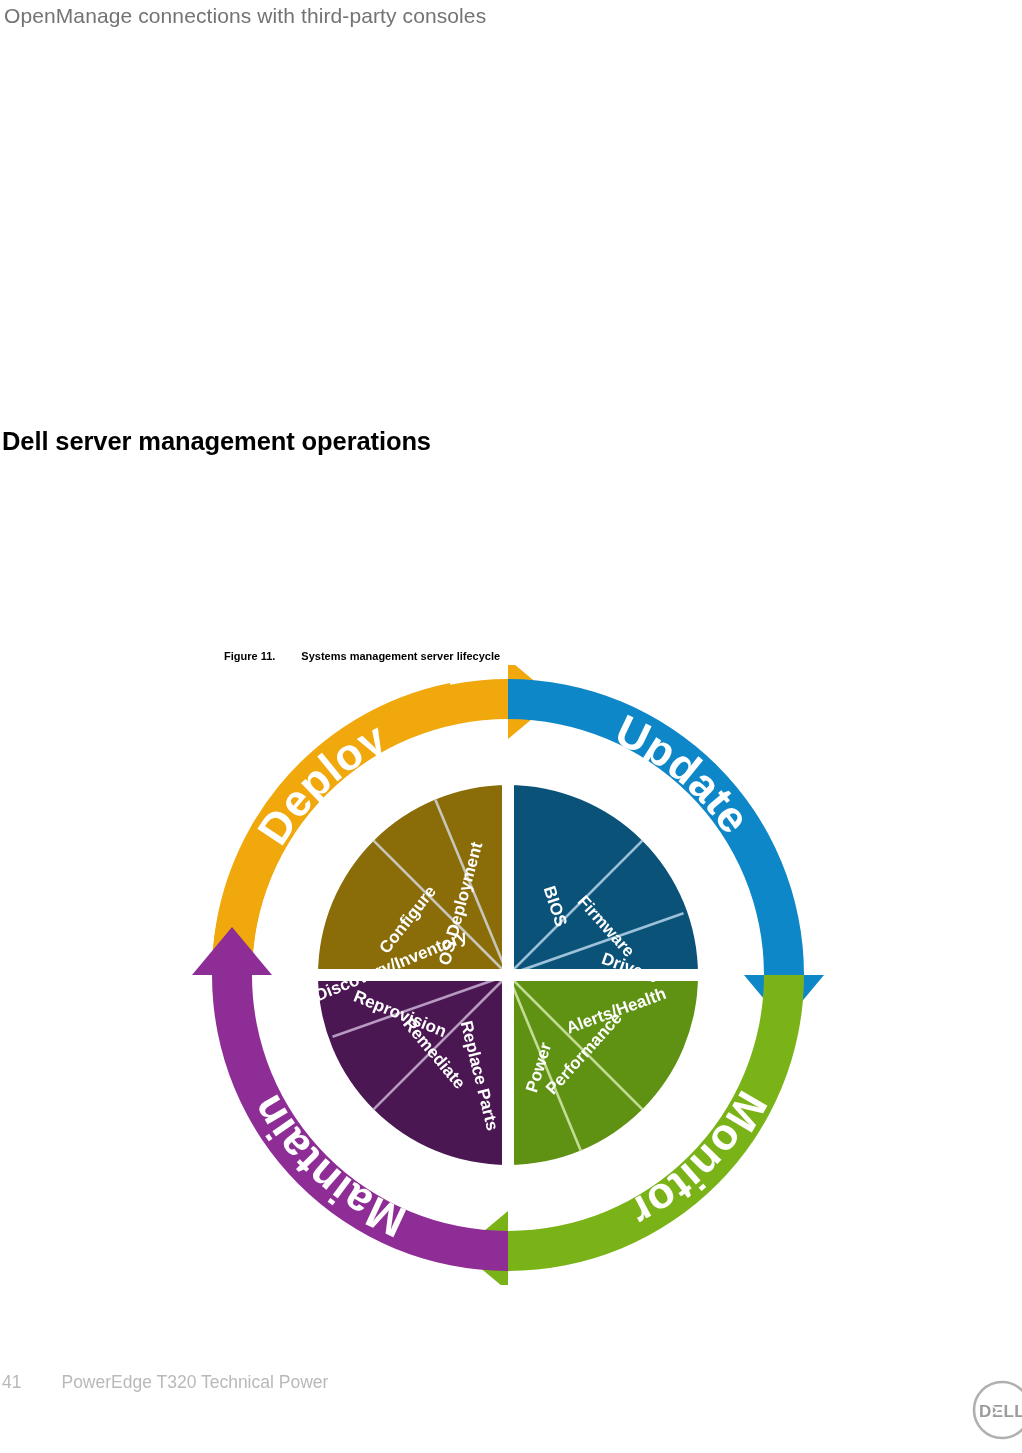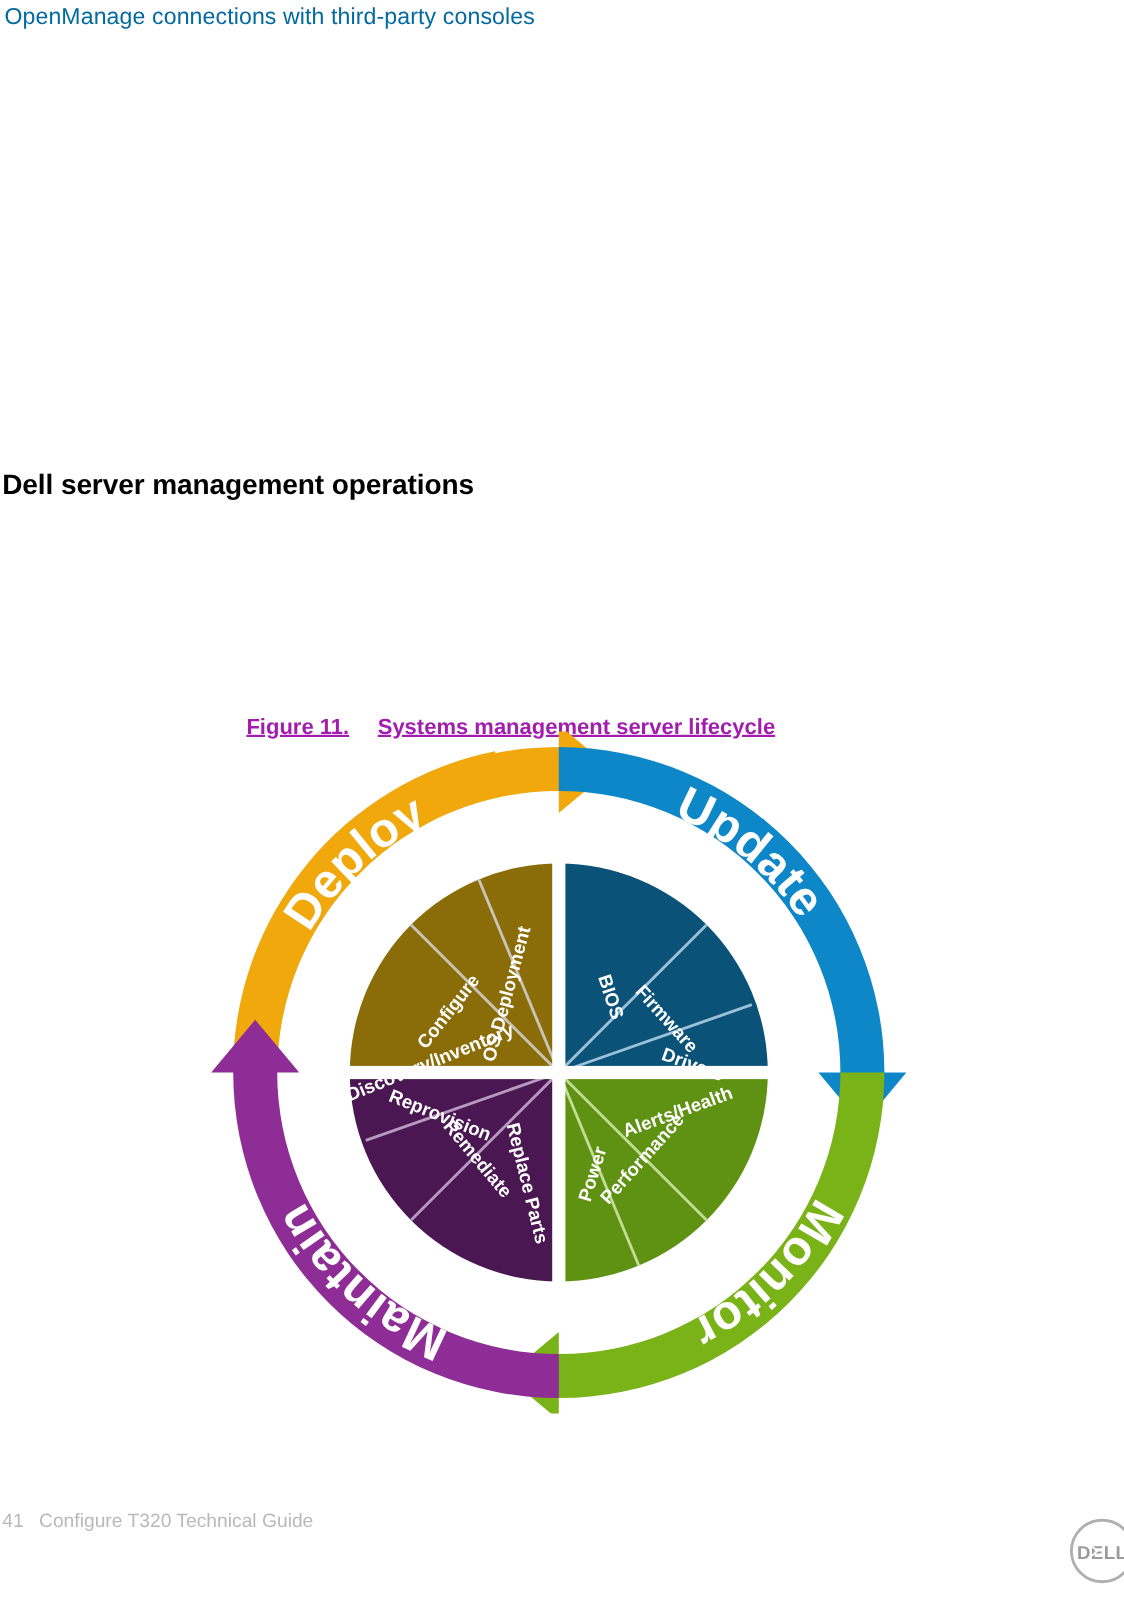--- a/index.html
+++ b/index.html
@@ -14,21 +14,21 @@
     font-family: "Liberation Sans", sans-serif;
     overflow: hidden;
   }
 
   
   #running-header {
     position: absolute;
     left: 4px;
     top: 4px;
     font-size: 21px;
-    color: #0369a1;
+    color: #737373;
     letter-spacing: 0.1px;
     white-space: nowrap;
   }
 
   
   #section-heading {
     position: absolute;
     left: 2px;
     top: 410px;
     font-size: 25.5px;
@@ -36,25 +36,24 @@
     color: #000000;
     letter-spacing: -0.1px;
     white-space: nowrap;
   }
 
   
   #figure-caption {
     position: absolute;
     left: 224px;
     top: 650px;
-    font-size: 20px;
-    font-weight: bold;
-    color: #a21caf;
-    white-space: nowrap;
-    text-decoration: underline;
+    font-size: 11px;
+    font-weight: bold;
+    color: #000000;
+    white-space: nowrap;
   }
   #figure-caption .fig-num { margin-right: 26px; }
 
   
   #lifecycle-figure {
     position: absolute;
     left: 150px;
     top: 665px;
     width: 720px;
     height: 620px;
@@ -81,21 +80,21 @@
 
   
   #page-footer {
     position: absolute;
     left: 2px;
     top: 1372px;
     font-size: 17.5px;
     color: #b9b9b9;
     white-space: nowrap;
   }
-  #page-footer .pg-num { margin-right: 14px; }
+  #page-footer .pg-num { margin-right: 40px; }
 
   #dell-logo {
     position: absolute;
     left: 971px;
     top: 1379px;
     width: 62px;
     height: 62px;
   }
 </style>
 </head>
@@ -205,21 +204,21 @@
   <text class="wedge-label" transform="translate(394,404) rotate(-73)" text-anchor="middle">Power</text>
 
   <text class="wedge-label" transform="translate(248,354) rotate(22)" text-anchor="middle">Reprovision</text>
   <text class="wedge-label" transform="translate(280,392) rotate(50)" text-anchor="middle">Remediate</text>
   <text class="wedge-label" transform="translate(324,412) rotate(76)" text-anchor="middle">Replace Parts</text>
 
 </svg>
 </div>
 
 <div id="page-footer">
-  <span class="pg-num">41</span><span>Configure T320 Technical Guide</span>
+  <span class="pg-num">41</span><span>PowerEdge T320 Technical Power</span>
 </div>
 
 <div id="dell-logo">
   <svg viewBox="0 0 62 62" width="62" height="62" xmlns="http://www.w3.org/2000/svg">
     <circle cx="31" cy="31" r="28" fill="none" stroke="#b0b0b0" stroke-width="2.6"></circle>
     <text x="31" y="38" text-anchor="middle" font-family="Liberation Sans, sans-serif" font-size="17" font-weight="bold" fill="#9b9b9b" letter-spacing="0.4">DELL</text>
     <path d="M 21.5 26.5 L 26.5 31 L 21.5 35.5" fill="none" stroke="#ffffff" stroke-width="1.6"></path>
   </svg>
 </div>
 

